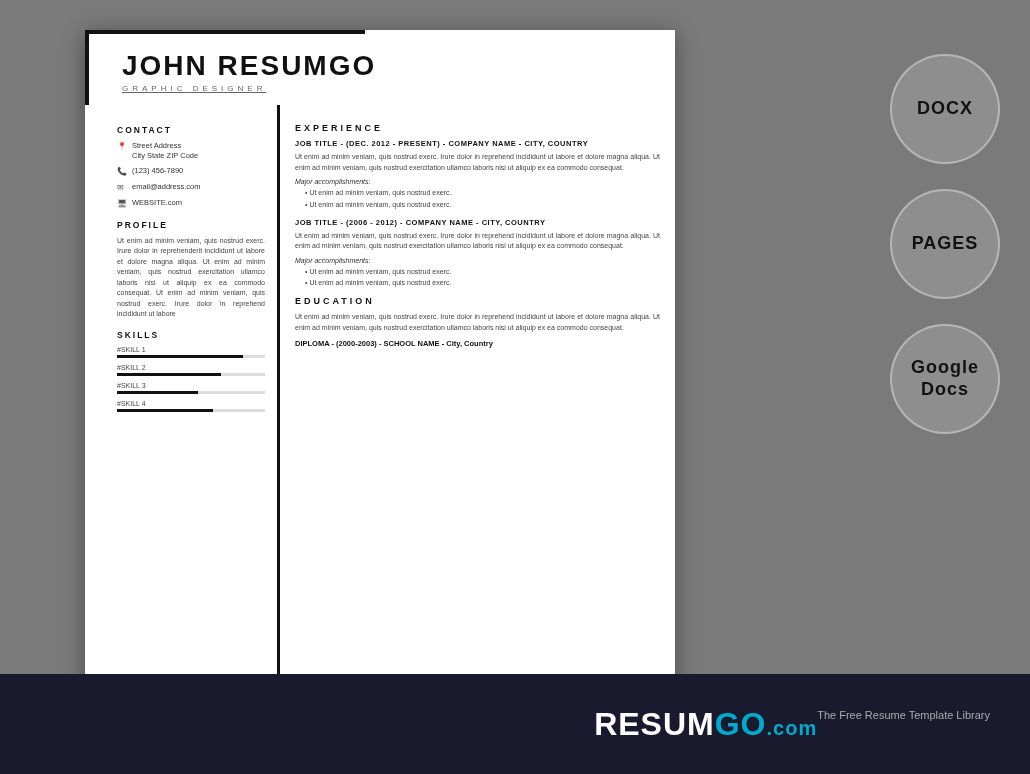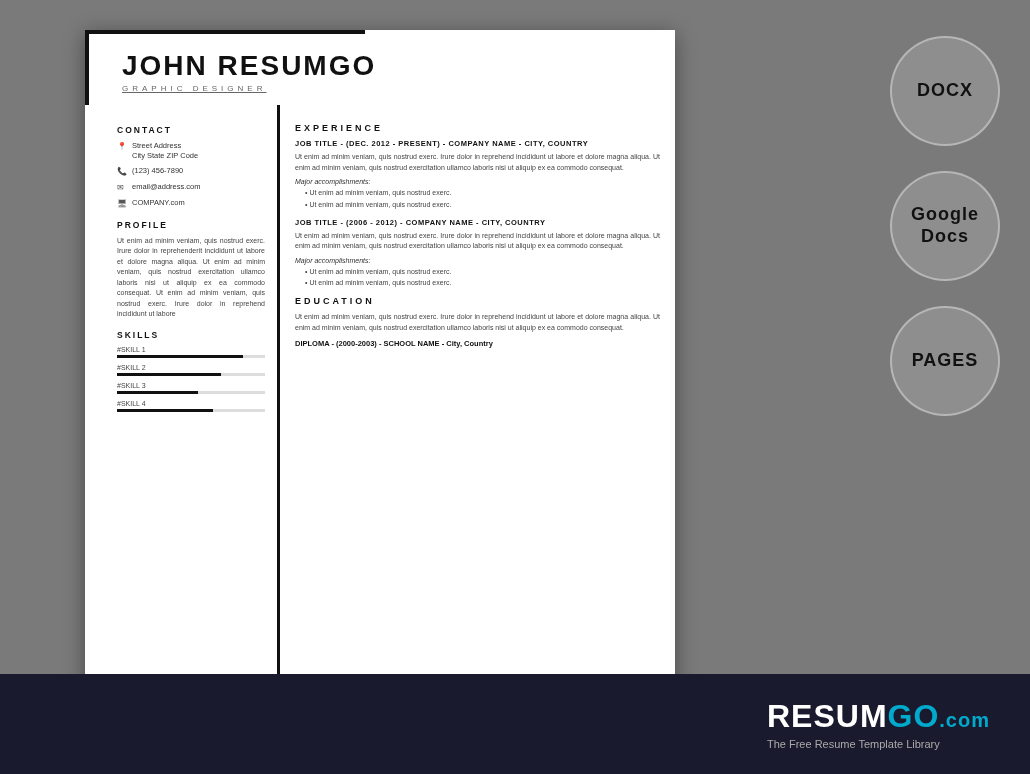--- a/index.html
+++ b/index.html
@@ -21,21 +21,21 @@
       height: 100px;
       background-color: #1a1a2e;
       display: flex;
       align-items: center;
       justify-content: flex-end;
       padding-right: 40px;
     }
 
     .resumgo-brand {
       display: flex;
-      flex-direction: column;
+      flex-direction: row;
       align-items: flex-start;
     }
 
     .resumgo-logo {
       font-size: 32px;
       font-weight: bold;
       color: white;
       letter-spacing: 1px;
     }
 
@@ -255,21 +255,21 @@
       font-size: 7px;
       color: #444;
       line-height: 1.5;
       text-align: justify;
     }
 
     
     .format-buttons {
       position: absolute;
       right: 30px;
-      top: 36px;
+      top: 54px;
       display: flex;
       flex-direction: column;
       gap: 25px;
     }
 
     .format-circle {
       width: 110px;
       height: 110px;
       border-radius: 50%;
       background: rgba(180, 180, 180, 0.35);
@@ -320,21 +320,21 @@
         <div class="contact-item">
           <span class="contact-icon">📞</span>
           <span>(123) 456-7890</span>
         </div>
         <div class="contact-item">
           <span class="contact-icon">✉</span>
           <span>email@address.com</span>
         </div>
         <div class="contact-item">
           <span class="contact-icon">🖥</span>
-          <span>COMPANY.com</span>
+          <span>WEBSITE.com</span>
         </div>
 
         <div class="sidebar-section-title">PROFILE</div>
         <div class="profile-text">Ut enim ad minim veniam, quis nostrud exerc. Irure dolor in reprehenderit incididunt ut labore et dolore magna aliqua. Ut enim ad minim veniam, quis nostrud exercitation ullamco laboris nisi ut aliquip ex ea commodo consequat. Ut enim ad minim veniam, quis nostrud exerc. Irure dolor in reprehend incididunt ut labore</div>
 
         <div class="sidebar-section-title">SKILLS</div>
         <div id="skills-container">
             <div class="skill-item">
     <div class="skill-name">#SKILL 1</div>
     <div class="skill-bar-bg">
@@ -386,24 +386,24 @@
       </div>
     </div>
   </div>
 </div>
 
 <div class="format-buttons">
   <div class="format-circle">
     <div class="format-circle-label">DOCX</div>
   </div>
   <div class="format-circle">
+    <div class="format-circle-label">PAGES</div>
+  </div>
+  <div class="format-circle">
     <div class="format-circle-label">Google<br>Docs</div>
-  </div>
-  <div class="format-circle">
-    <div class="format-circle-label">PAGES</div>
   </div>
 </div>
 
 <div class="bottom-bar">
   <div class="resumgo-brand">
     <div class="resumgo-logo">
       <span class="resum">RESUM</span><span class="go">GO</span><span class="dot-com">.com</span>
     </div>
     <div class="resumgo-tagline">The Free Resume Template Library</div>
   </div>

